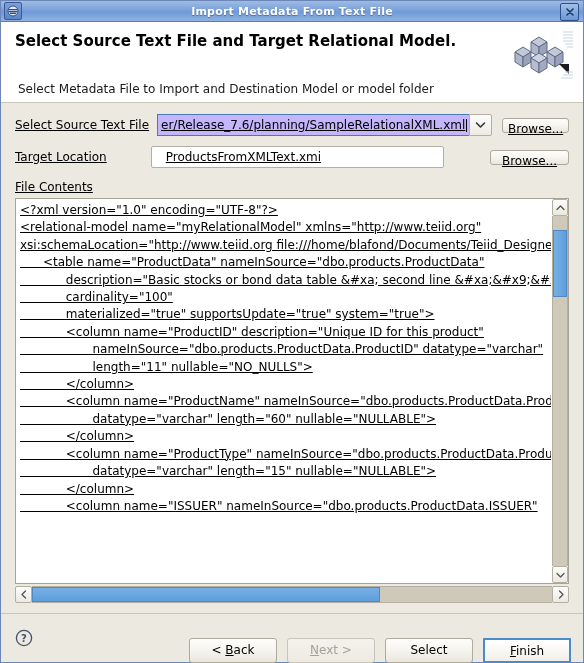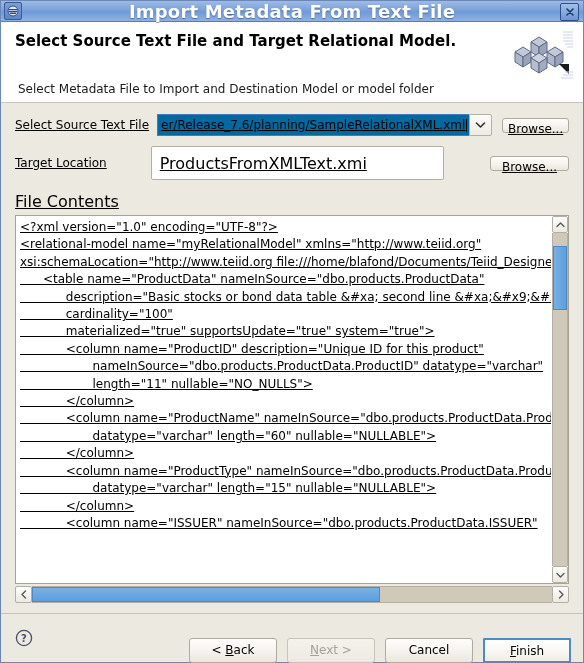--- a/index.html
+++ b/index.html
@@ -49,21 +49,21 @@
     justify-content: center;
     flex: 0 0 auto;
   }
   .title-icon svg { display:block; }
   .titlebar-text {
     position: absolute;
     left: 0; right: 0;
     text-align: center;
     color: #ffffff;
     font-weight: bold;
-    font-size: 18px;
+    font-size: 11px;
     letter-spacing: 0.2px;
     text-shadow: 0 1px 1px rgba(40,60,100,0.55);
     pointer-events: none;
   }
   .title-close {
     position: absolute;
     right: 4px;
     top: 2px;
     width: 17px;
     height: 16px;
@@ -132,21 +132,21 @@
   .combo {
     flex: 1 1 auto;
     display: flex;
     align-items: stretch;
     height: 22px;
   }
   .combo-text {
     flex: 1 1 auto;
     border: 1px solid #4a7ab5;
     border-right: none;
-    background: #0369a1;
+    background: #c4b5fd;
     font-family: "DejaVu Sans", "Liberation Sans", sans-serif;
     font-size: 12px;
     padding: 0 2px 0 3px;
     display: flex;
     align-items: center;
     overflow: hidden;
     white-space: nowrap;
     color: #000;
     position: relative;
   }
@@ -163,27 +163,27 @@
     border: 1px solid #b4afa2;
     background: linear-gradient(to bottom, #fdfdfc, #eceae2);
     border-radius: 0 2px 2px 0;
     display: flex;
     align-items: center;
     justify-content: center;
     cursor: pointer;
   }
   .plain-input {
     flex: 1 1 auto;
-    height: 34px;
+    height: 22px;
     box-sizing: border-box;
     border: 1px solid #b4afa2;
     background: #ffffff;
     font-family: "DejaVu Sans", "Liberation Sans", sans-serif;
-    font-size: 16px;
-    padding: 0 8px;
+    font-size: 12px;
+    padding: 0 14px;
     color: #000;
     border-radius: 2px;
     display: flex;
     align-items: center;
     overflow: hidden;
     white-space: nowrap;
   }
   .btn {
     font-family: "DejaVu Sans", "Liberation Sans", sans-serif;
     font-size: 12px;
@@ -195,21 +195,21 @@
     height: 15px;
     line-height: 21px;
     text-align: center;
     cursor: pointer;
     white-space: nowrap;
     box-sizing: border-box;
   }
   .btn-browse { margin-left: 10px; width: 79px; padding: 0; }
 
   .contents-label {
-    font-size: 16px;
+    font-size: 12px;
     color: #000;
     margin-bottom: 4px;
   }
 
   
   .viewer-wrap {
     flex: 1 1 auto;
     display: flex;
     flex-direction: column;
     min-height: 0;
@@ -478,17 +478,17 @@
   <div class="footer">
     <div class="help-icon">
       <svg width="18" height="18" viewBox="0 0 18 18">
         <circle cx="9" cy="9" r="7.6" fill="none" stroke="#46506b" stroke-width="1.3"></circle>
         <text x="9" y="13" text-anchor="middle" font-family="DejaVu Sans, sans-serif" font-size="10" font-weight="bold" fill="#46506b">?</text>
       </svg>
     </div>
     <div class="footer-spacer"></div>
     <div class="btn">&lt; <span class="u">B</span>ack</div>
     <div class="btn btn-disabled"><span class="u">N</span>ext &gt;</div>
-    <div class="btn">Cancel</div>
+    <div class="btn">Select</div>
     <div class="btn btn-default"><span class="u">F</span>inish</div>
   </div>
 
 </div>
 
 </body></html>

